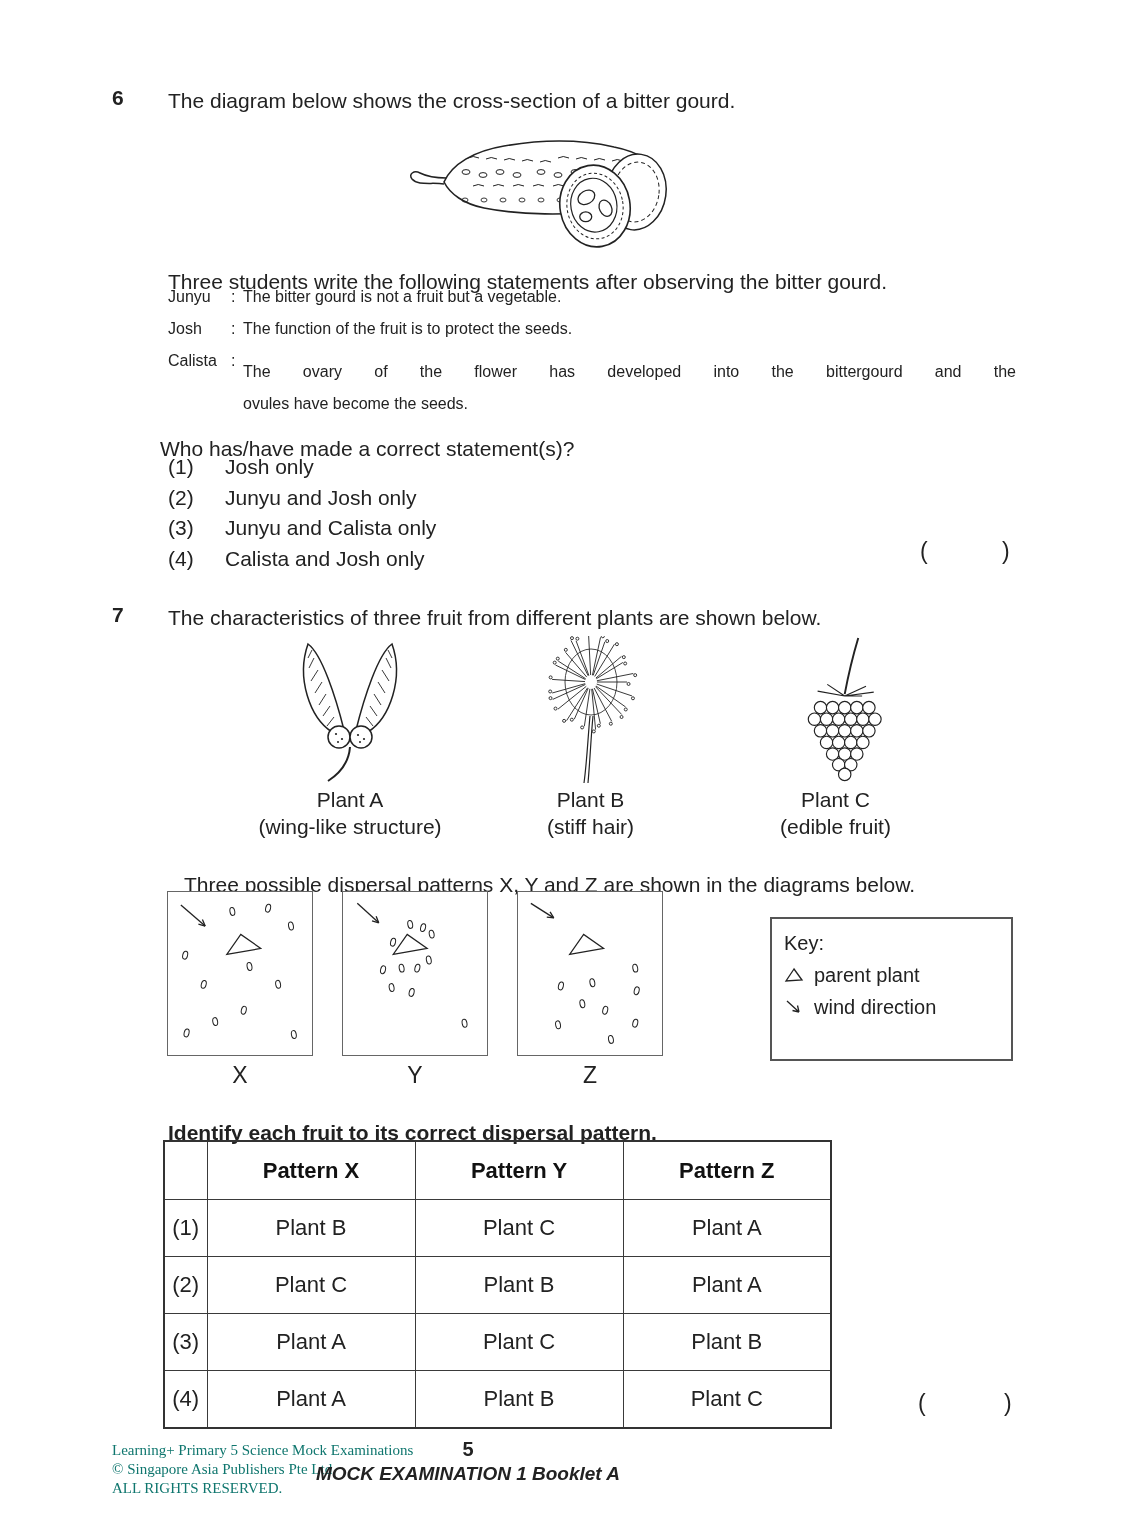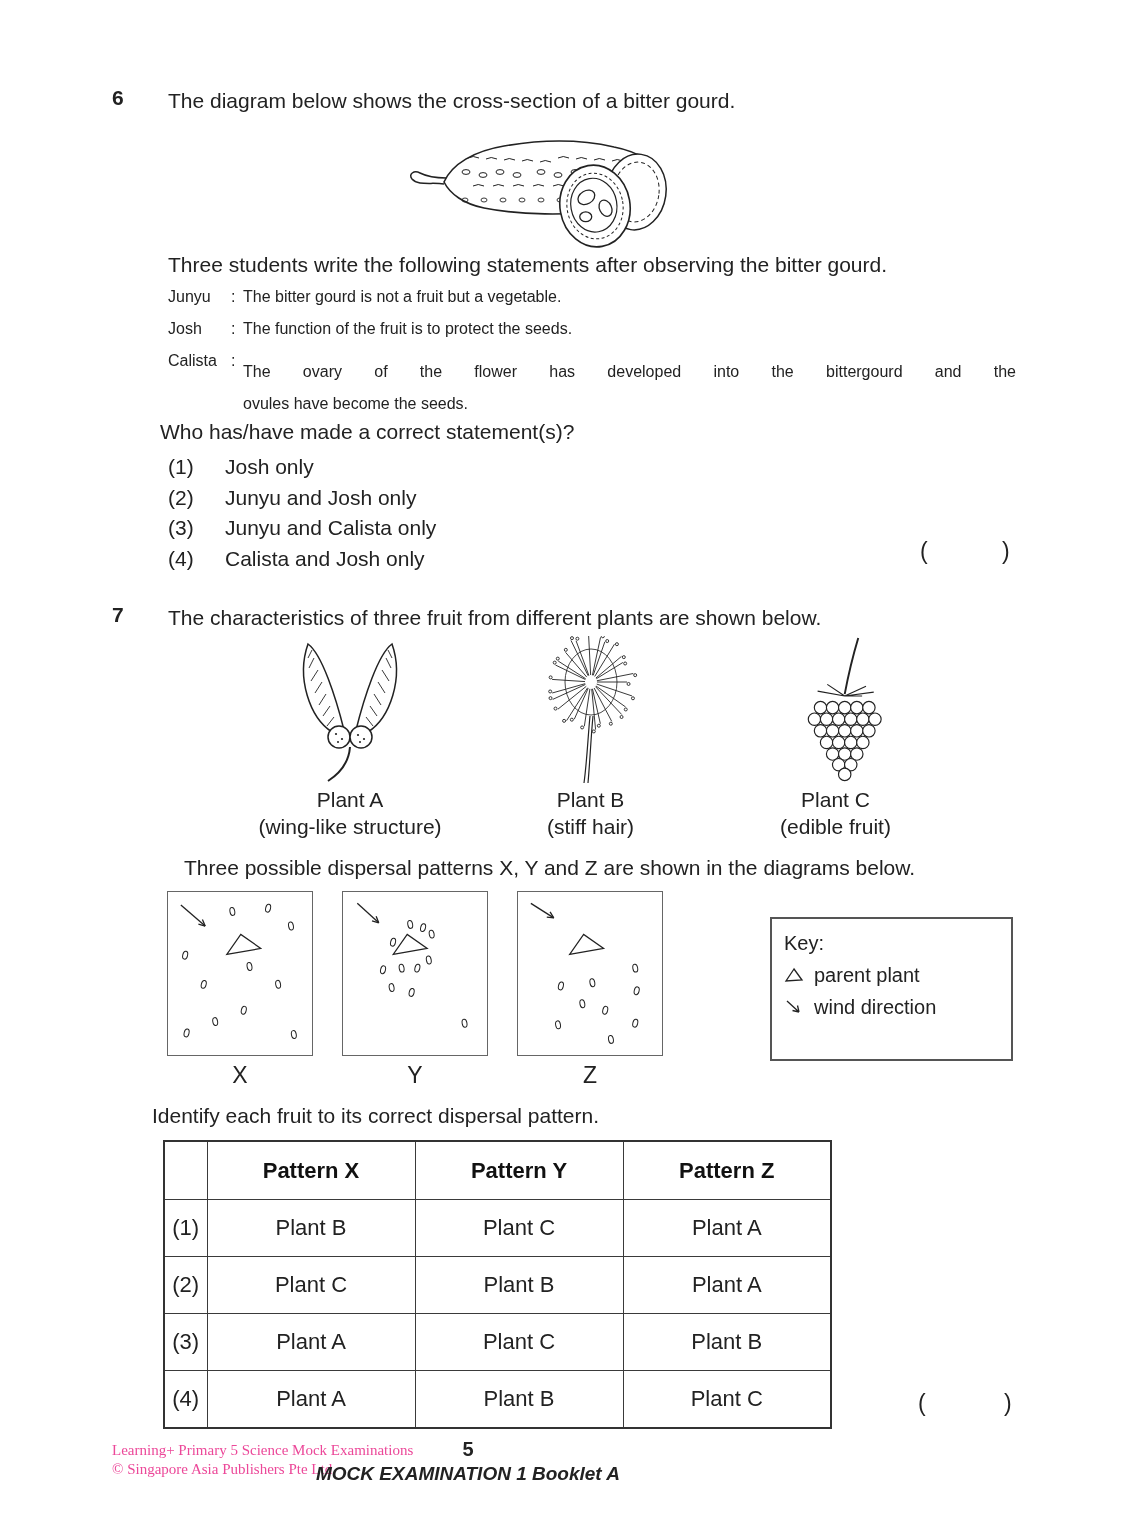--- a/index.html
+++ b/index.html
@@ -2,42 +2,42 @@
 <html><head>
 <meta charset="utf-8">
 <style>
   html,body{margin:0;padding:0;background:#ffffff;}
   body{width:1126px;height:1540px;font-family:"Liberation Sans",sans-serif;color:#222;}
   .page{position:relative;width:1126px;height:1540px;background:#fff;overflow:hidden;}
   .abs{position:absolute;}
   .qrow{display:flex;}
   .qnum{font-weight:bold;width:56px;flex:0 0 56px;font-size:21px;}
   .qtext{font-size:21px;line-height:29px;}
-  .body-text{font-size:21px;line-height:29px;}
+  .body-text{font-size:21px;line-height:29px;margin-top:17px;}
   .stmt-row{display:flex;font-size:16px;line-height:32px;}
   .stmt-name{flex:0 0 63px;width:63px;}
   .stmt-colon{flex:0 0 12px;width:12px;}
   .stmt-text{flex:1;}
   .just{text-align:justify;text-align-last:justify;}
   .opt-row{display:flex;font-size:21px;line-height:30.5px;}
   .opt-num{flex:0 0 57px;width:57px;}
   .answer-paren{font-size:23px;color:#222;}
   .figure{display:flex;flex-direction:column;align-items:center;}
   .fig-caption{font-size:21px;line-height:27px;text-align:center;}
   .pattern-box{border:1.5px solid #666;background:#fff;box-sizing:border-box;}
   .pattern-label{font-size:23px;text-align:center;}
   .key-box{border:2px solid #555;box-sizing:border-box;padding:8px 12px;font-size:20px;line-height:32px;}
   .key-item{display:flex;align-items:center;}
   .key-sym{flex:0 0 30px;width:30px;display:flex;align-items:center;}
   table.ans{border-collapse:collapse;table-layout:fixed;}
   table.ans, table.ans th, table.ans td{border:1.2px solid #3a3a3a;}
   table.ans{border-width:2px;border-color:#333;}
   table.ans th{font-size:22px;font-weight:bold;height:55px;text-align:center;vertical-align:middle;color:#111;}
   table.ans td{font-size:22px;height:54px;text-align:center;vertical-align:middle;}
-  .footer-left{font-family:"Liberation Serif",serif;font-size:15px;line-height:19px;color:#ec4899;}
+  .footer-left{font-family:"Liberation Serif",serif;font-size:15px;line-height:19px;color:#0f766e;}
   .footer-center{text-align:center;}
   .footer-page{font-size:20px;font-weight:bold;}
   .footer-title{font-size:19px;font-weight:bold;font-style:italic;line-height:25px;}
   svg .ln{stroke:#222;fill:none;}
 </style>
 </head>
 <body>
 
 <div class="page">
 
@@ -361,21 +361,21 @@
     <div class="key-item">
       <span class="key-sym">
         <svg width="20" height="18" viewBox="0 0 20 18">
             <path class="ln" stroke-width="1.3" d="M3,3 L15,14 M15,14 L8.5,12.5 M15,14 L13.5,7.5"></path>
           </svg>
       </span>
       <span>wind direction</span>
     </div>
   </div>
 
-  <div class="abs body-text" style="left:152px;top:1101px;width:700px;">Identify each fruit to its correct dispersal pattern.</div>
+  <div class="abs body-text" style="left:168px;top:1101px;width:700px;font-weight:bold;">Identify each fruit to its correct dispersal pattern.</div>
 
   <table class="ans abs" style="left:163px;top:1140px;width:667px;">
     <colgroup>
         <col style="width:43px;">
         <col style="width:208px;">
         <col style="width:208px;">
         <col style="width:208px;">
       </colgroup>
     <tbody>
         <tr>
@@ -410,19 +410,20 @@
     </tr>
   </tbody>
     </table>
 
   <span class="abs answer-paren" style="left:918px;top:1390px;">(</span>
   <span class="abs answer-paren" style="left:1004px;top:1390px;">)</span>
 
   <div class="abs footer-left" style="left:112px;top:1441px;width:420px;">
     <div>Learning+ Primary 5 Science Mock Examinations</div>
     <div>© Singapore Asia Publishers Pte Ltd</div>
+    <div>ALL RIGHTS RESERVED.</div>
   </div>
   <div class="abs footer-center" style="left:268px;top:1438px;width:400px;">
     <div class="footer-page">5</div>
     <div class="footer-title">MOCK EXAMINATION 1  Booklet A</div>
   </div>
 
 </div>
 
 </body></html>

